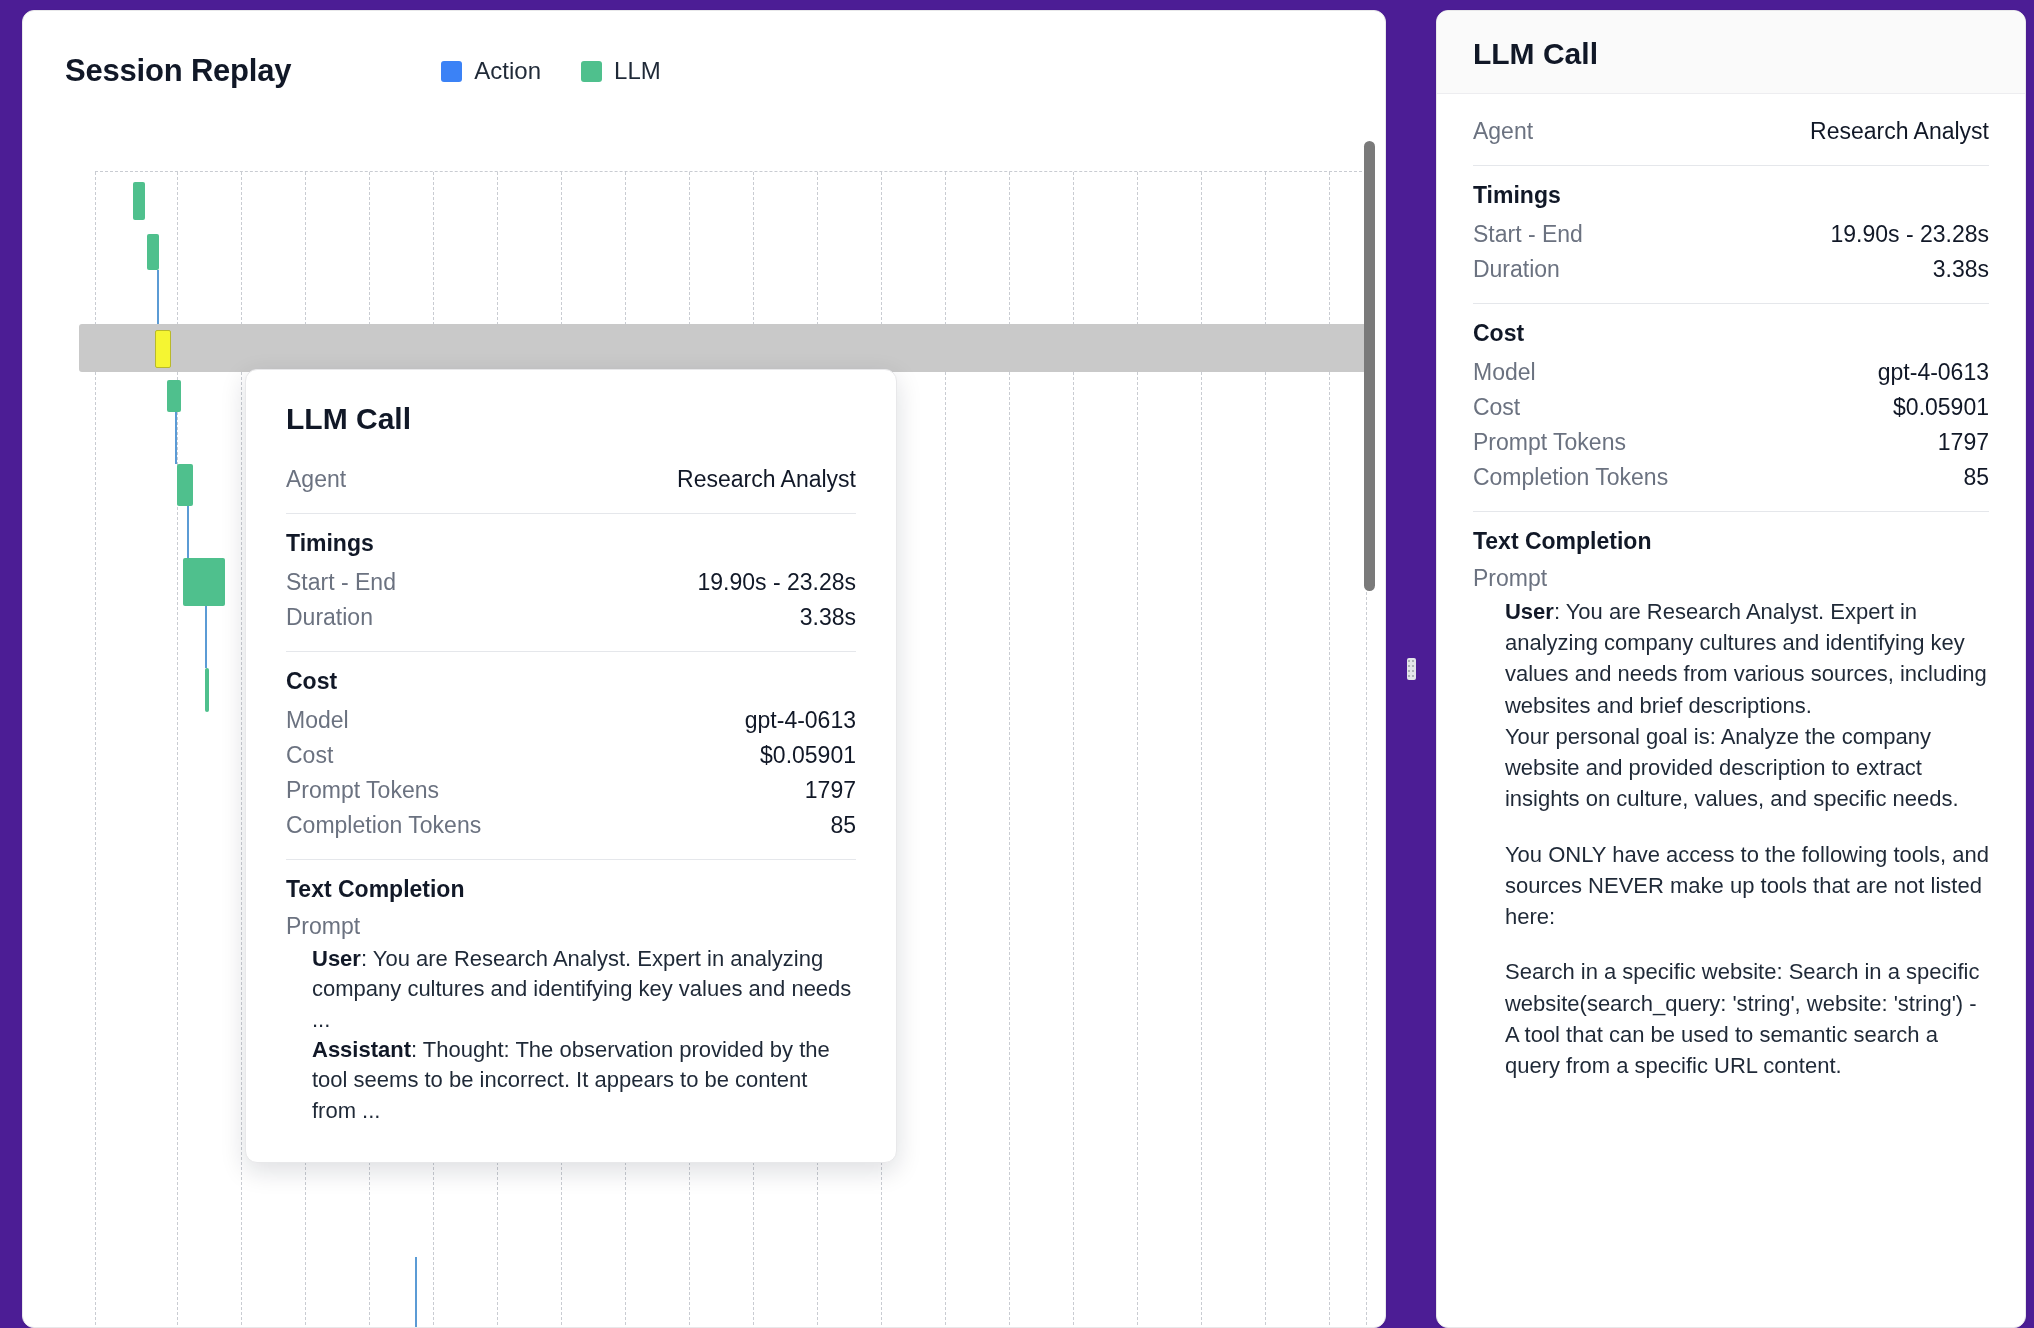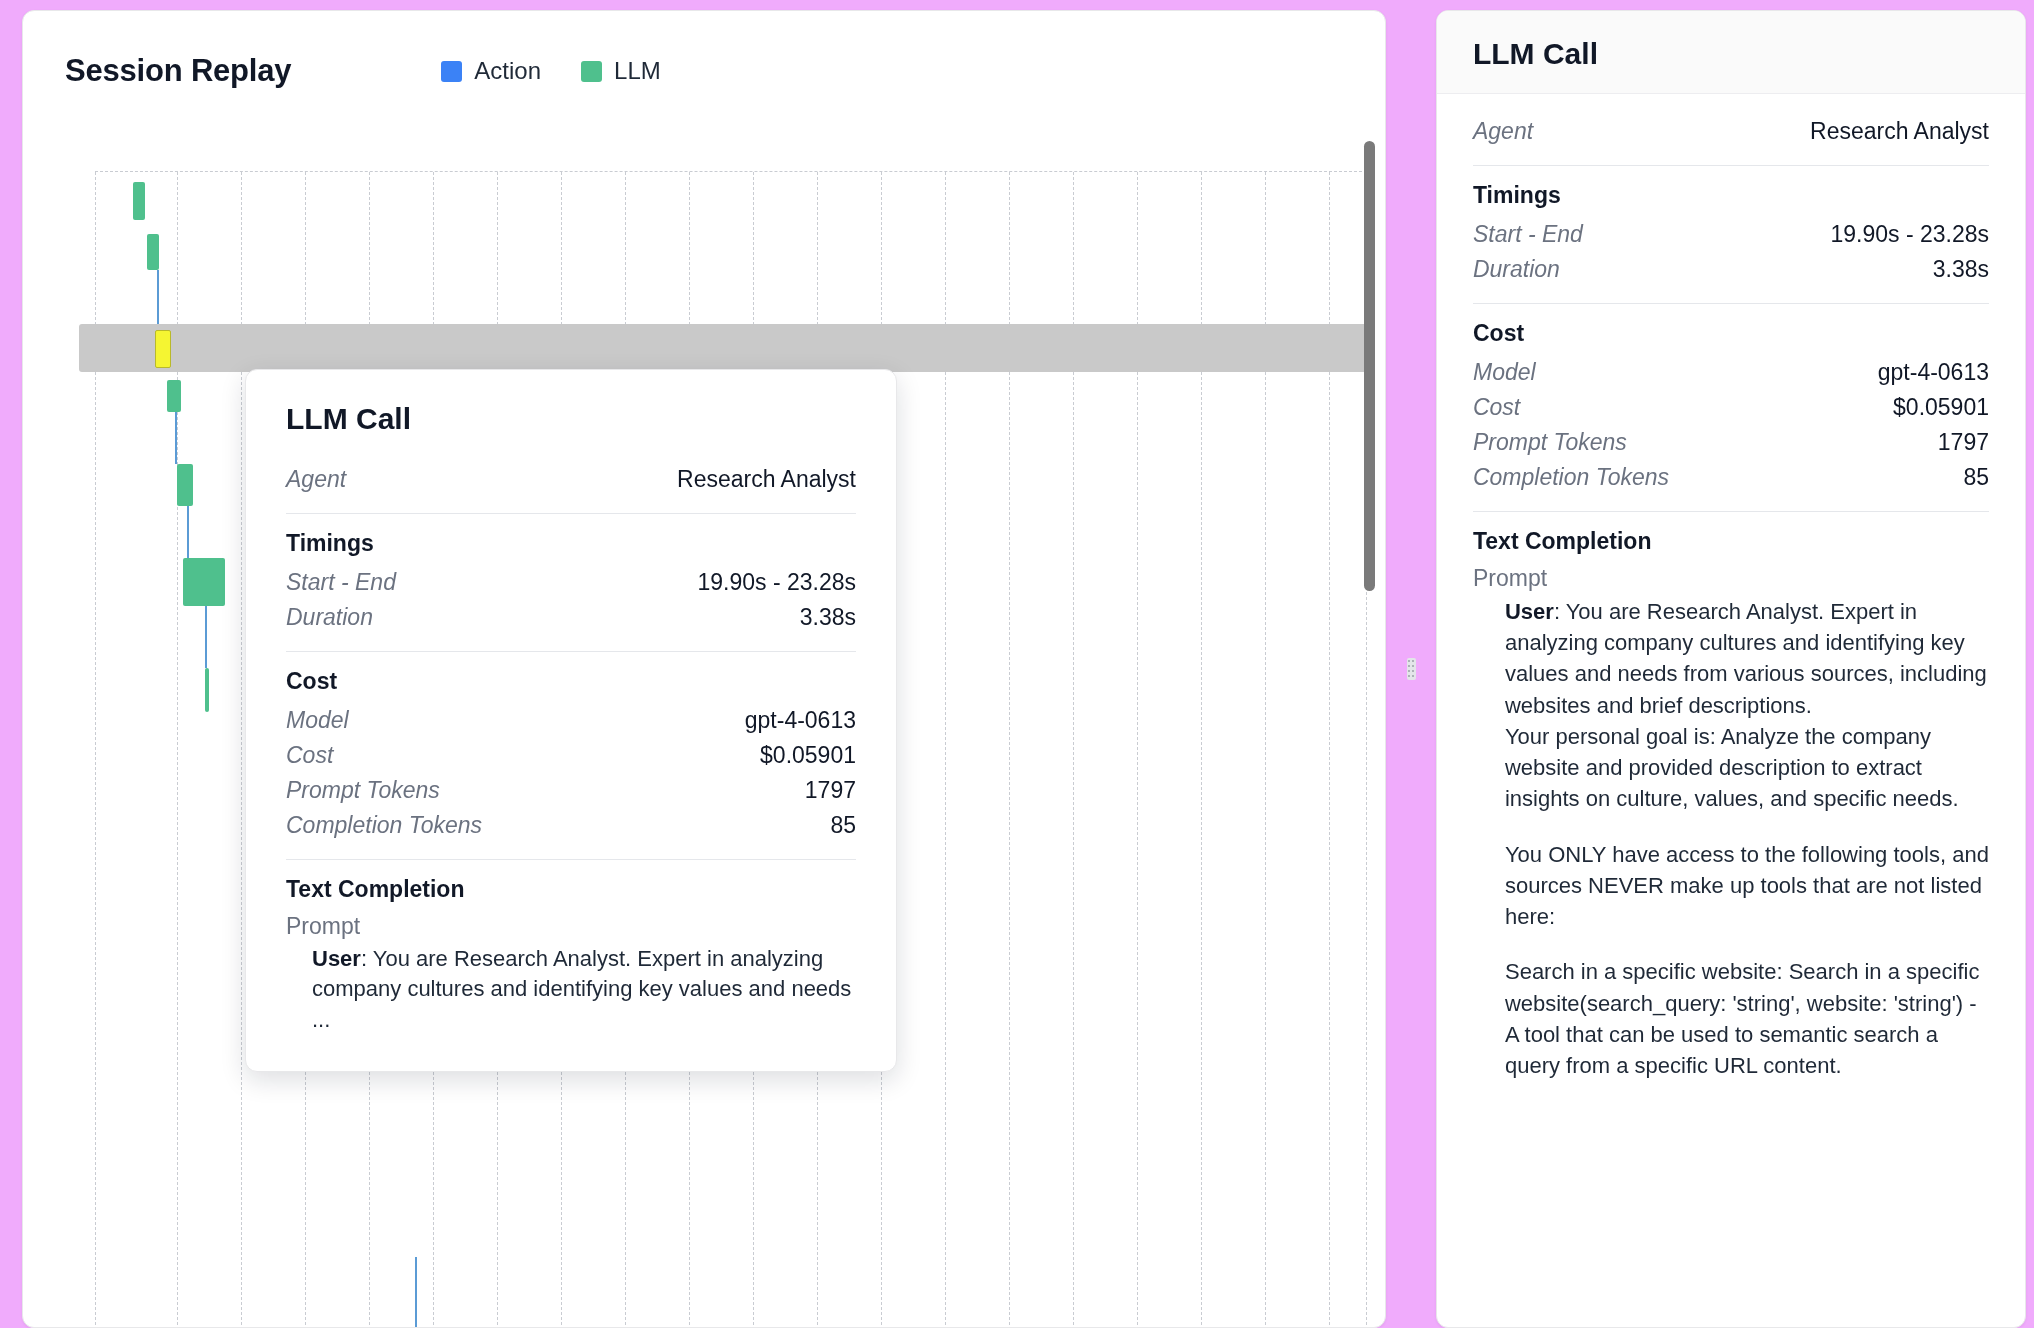--- a/index.html
+++ b/index.html
@@ -7,21 +7,21 @@
     margin: 0; padding: 0;
     width: 2034px; height: 1328px;
     background: #ffffff;
     font-family: "Liberation Sans", sans-serif;
     color: #1f2937;
     overflow: hidden;
   }
   .page {
     position: relative;
     width: 2034px; height: 1328px;
-    background: #f0abfc;
+    background: #4c1d95;
     display: flex;
     padding: 10px 8px 0 22px;
     gap: 14px;
   }
 
   
   .left-panel {
     position: relative;
     width: 1378px;
     height: 1318px;
@@ -114,21 +114,21 @@
     color: #111827;
     margin: 0 0 26px 0;
   }
   .kv-row {
     display: flex;
     justify-content: space-between;
     align-items: baseline;
     font-size: 23px;
     padding: 4px 0;
   }
-  .kv-key { color: #6b7280; font-style: italic; }
+  .kv-key { color: #6b7280; }
   .kv-val { color: #111827; }
   .sec-divider {
     border-top: 1px solid #e5e7eb;
     margin: 16px 0 16px 0;
   }
   .sec-head {
     font-size: 23px;
     font-weight: bold;
     color: #111827;
     margin: 4px 0 8px 0;
@@ -301,20 +301,23 @@
         <span class="kv-val">85</span>
       </div>
 
       <div class="sec-divider"></div>
 
       <div class="sec-head">Text Completion</div>
       <div class="sub-label">Prompt</div>
       <div class="msg-block">
         <span class="msg-role">User</span><span>: You are Research Analyst. Expert in analyzing company cultures and identifying key values and needs ...</span>
       </div>
+      <div class="msg-block">
+        <span class="msg-role">Assistant</span><span>: Thought: The observation provided by the tool seems to be incorrect. It appears to be content from ...</span>
+      </div>
     </div>
   </div>
 
   <div class="splitter">
     <div class="splitter-grip">
       <i></i>
         <i></i>
         <i></i>
         <i></i>
         <i></i>

